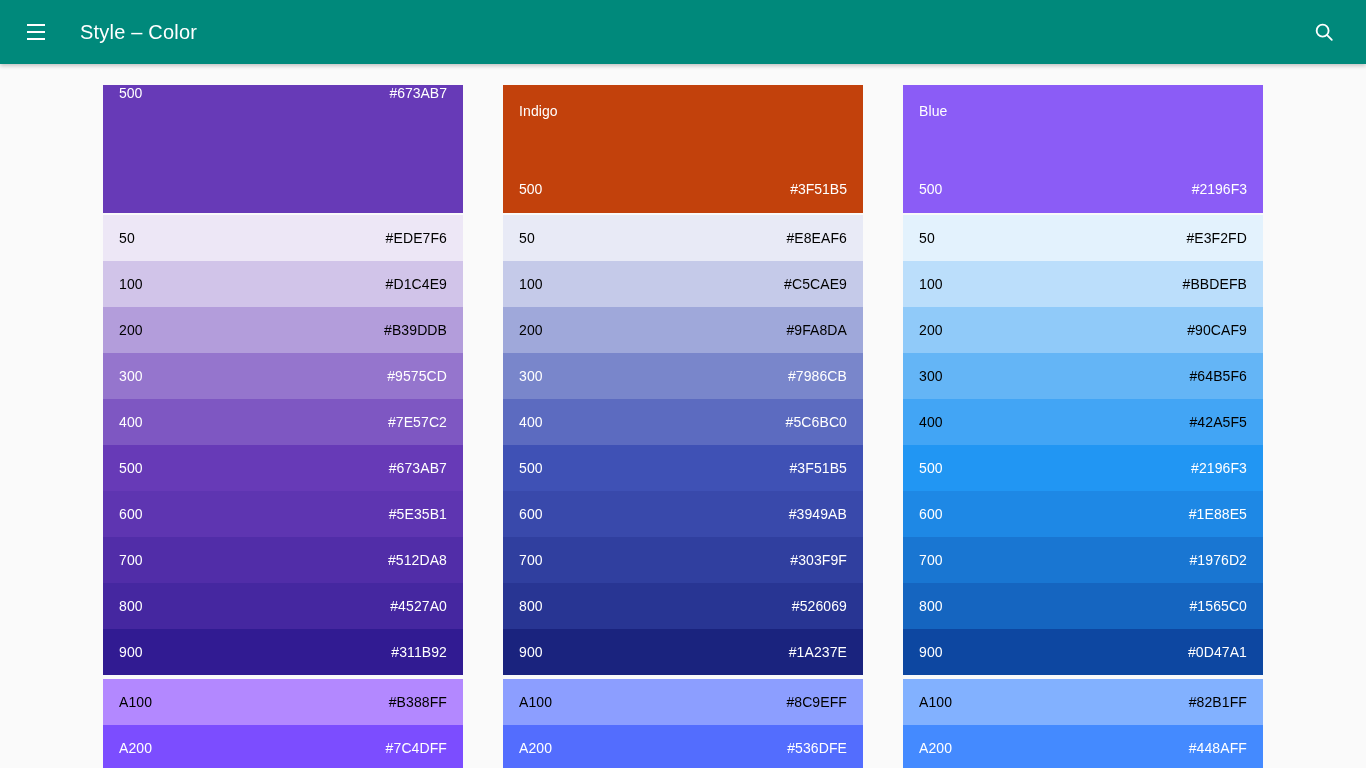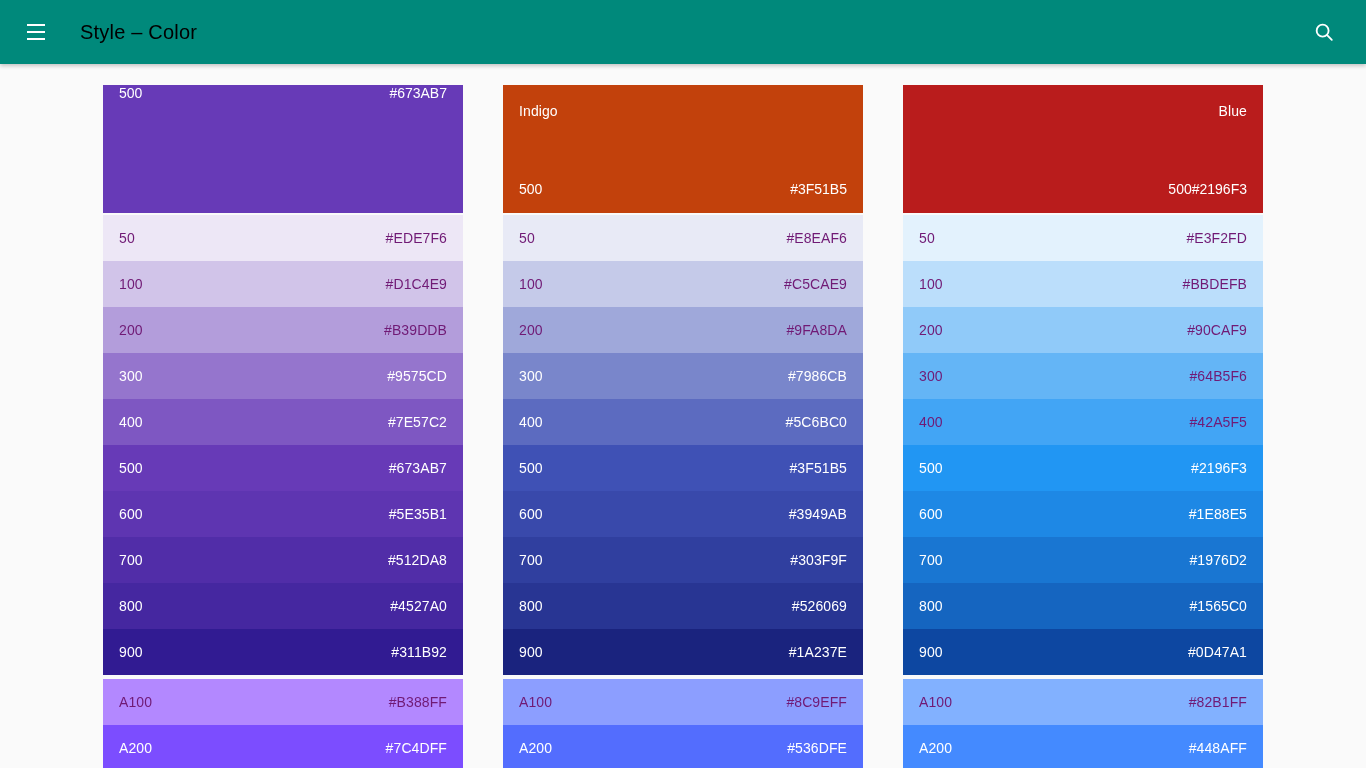--- a/index.html
+++ b/index.html
@@ -44,21 +44,21 @@
     display: block;
     width: 18px;
     height: 2px;
     background: #ffffff;
     margin: 2.5px 0;
     border-radius: 0;
   }
 
   .appbar-title {
     margin-left: 20px;
-    color: #000000;
+    color: #ffffff;
     font-size: 20px;
     font-weight: 400;
     letter-spacing: 0.2px;
     white-space: nowrap;
   }
 
   .appbar-spacer { flex: 1 1 auto; }
 
   .search-button {
     width: 48px;
@@ -141,21 +141,21 @@
     justify-content: space-between;
     font-size: 14px;
     font-weight: 400;
     letter-spacing: 0.1px;
   }
 
   .shade-label { white-space: nowrap; }
   .shade-hex { white-space: nowrap; }
 
   .on-dark  { color: #FFFFFF; }
-  .on-light { color: #701a75; }
+  .on-light { color: #000000; }
 </style>
 </head>
 <body>
 
 <div class="appbar">
   <div class="menu-button">
     <span></span>
     <span></span>
     <span></span>
   </div>
@@ -286,21 +286,21 @@
             <span class="shade-label">A100</span>
             <span class="shade-hex">#8C9EFF</span>
           </div>
           <div class="shade-row on-dark" style="background: rgb(83, 109, 254);">
             <span class="shade-label">A200</span>
             <span class="shade-hex">#536DFE</span>
           </div>
         </div>
       </div>
       <div class="palette-column">
-        <div class="header-block" style="background: #b91c1c; align-items: flex-end;">
+        <div class="header-block" style="background: #8b5cf6;">
           <div class="header-name on-dark">Blue</div>
           <div class="header-row on-dark">
             <span class="shade-label">500</span>
             <span class="header-hex">#2196F3</span>
           </div>
         </div>
         <div class="group">
           <div class="shade-row on-light" style="background: rgb(227, 242, 253);">
             <span class="shade-label">50</span>
             <span class="shade-hex">#E3F2FD</span>

